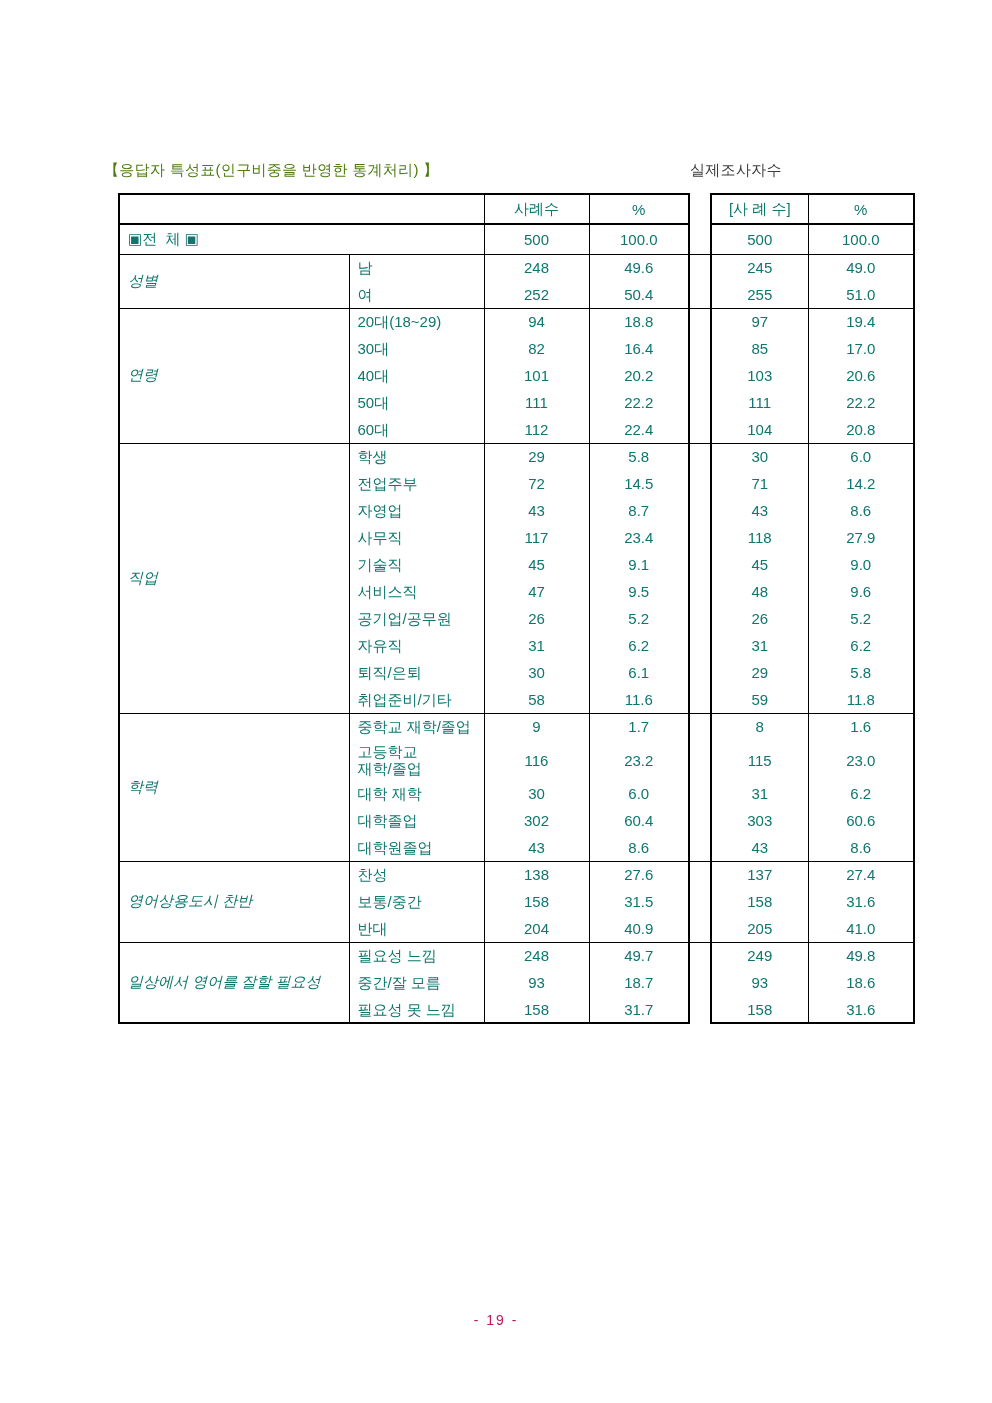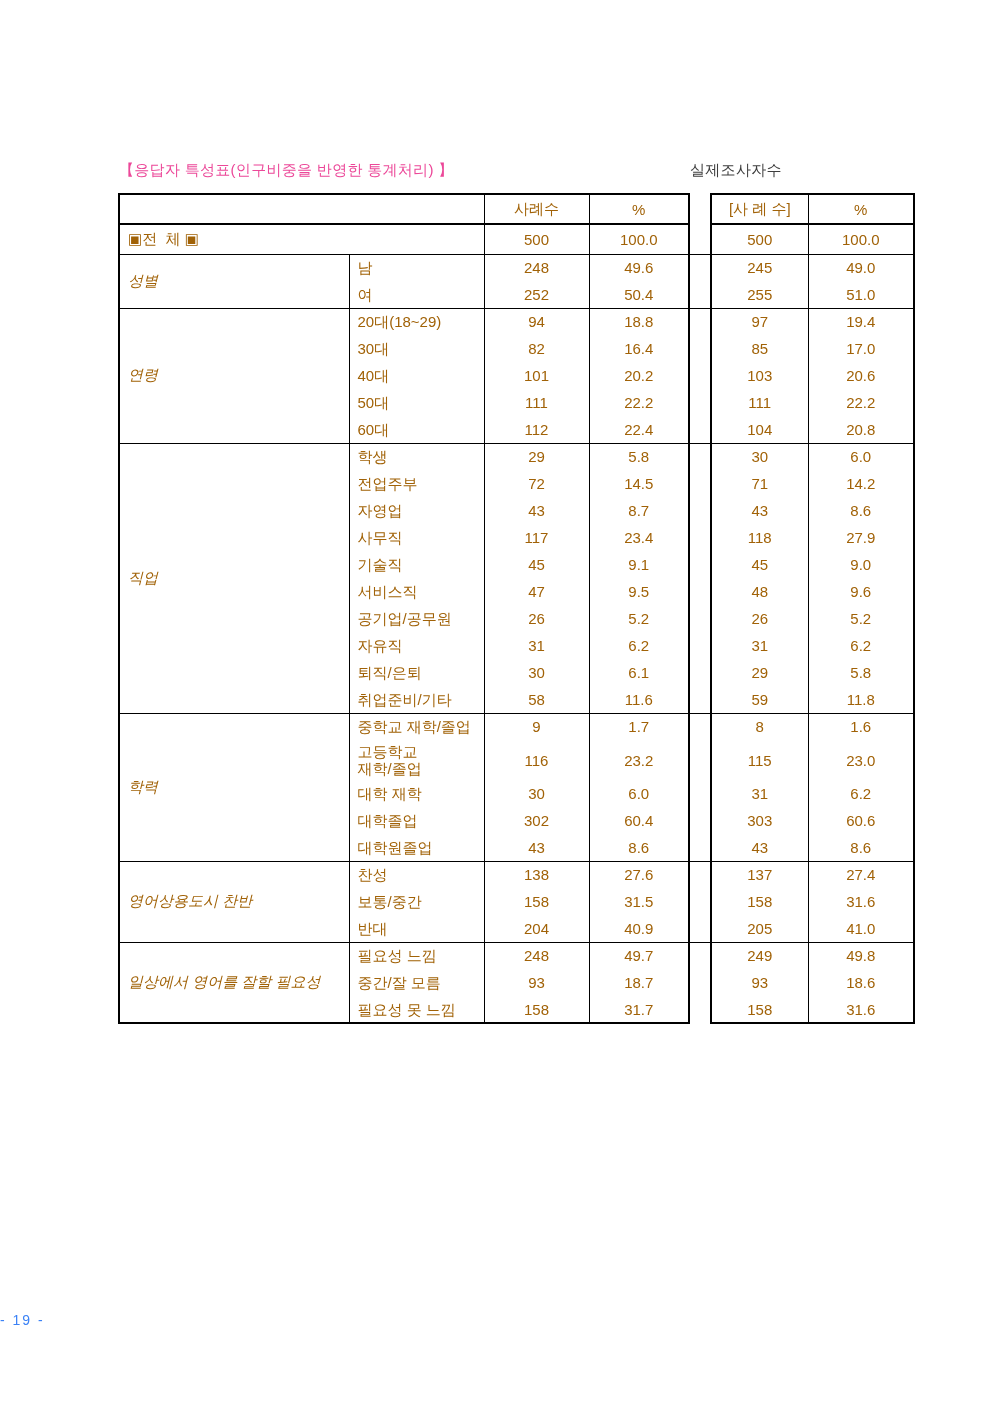--- a/index.html
+++ b/index.html
@@ -3,32 +3,32 @@
 <meta charset="utf-8">
 <style>
   * { margin:0; padding:0; box-sizing:border-box; }
   html,body { background:#ffffff; }
   body {
     width:992px; height:1403px; position:relative;
     font-family:"Liberation Sans","DejaVu Sans",sans-serif;
     color:#4a4a4a;
   }
   .page-title {
-    position:absolute; left:119px; top:160px;
-    font-size:15px; line-height:20px; color:#ec4899; letter-spacing:0.3px;
+    position:absolute; left:104px; top:160px;
+    font-size:15px; line-height:20px; color:#4d7c0f; letter-spacing:0.3px;
     white-space:pre;
   }
   .right-caption {
     position:absolute; left:690px; top:160px;
     font-size:15px; line-height:20px; color:#3d3d3d; letter-spacing:0.3px;
   }
   table.char {
     position:absolute; left:118px; top:193px; width:795px;
     border-collapse:collapse; table-layout:fixed;
-    font-size:15px; color:#a16207;
+    font-size:15px; color:#0f766e;
   }
   th, td { font-weight:normal; vertical-align:middle; overflow:hidden; }
   tr { height:27px; }
   thead tr { height:30px; }
   tbody.total tr { height:30px; }
   tr.tall { height:40px;padding-left:36px; }
 
   
   .c1  { border-left:2px solid #000; border-right:1px solid #000; text-align:left; padding-left:8px;font-style:italic; }
   .c1m { border-left:2px solid #000; border-right:1px solid #000; text-align:left; padding-left:8px; white-space:pre; }
@@ -41,21 +41,21 @@
 
   thead th { border-top:2px solid #000; border-bottom:2px solid #000; text-align:center; }
   thead th.c5 { border-top:none; border-bottom:none; }
   thead th.hmerge { border-left:2px solid #000; border-right:1px solid #000; }
 
   tbody.sec { border-top:1px solid #000; }
   .bb { border-bottom:2px solid #000;margin-left:44px; }
 
   .page-footer {
     position:absolute; left:0; width:100%; top:1312px;
-    font-size:14px; color:#3b82f6; letter-spacing:2px;
+    text-align:center; font-size:14px; color:#be185d; letter-spacing:2px;
   }
 </style>
 </head>
 <body>
 
 <div class="page-title">【응답자 특성표(인구비중을 반영한 통계처리) 】</div>
 <div class="right-caption">실제조사자수</div>
 
 <table class="char">
   <colgroup>

